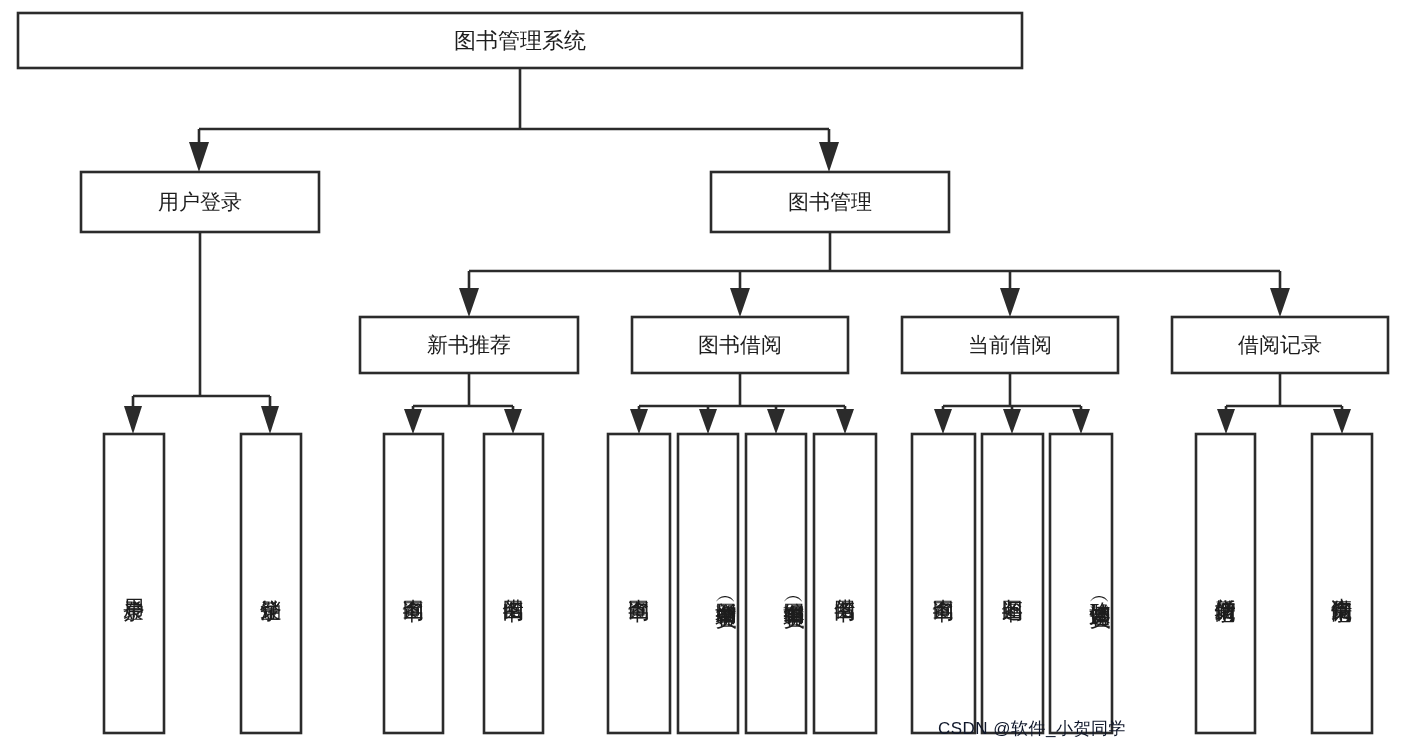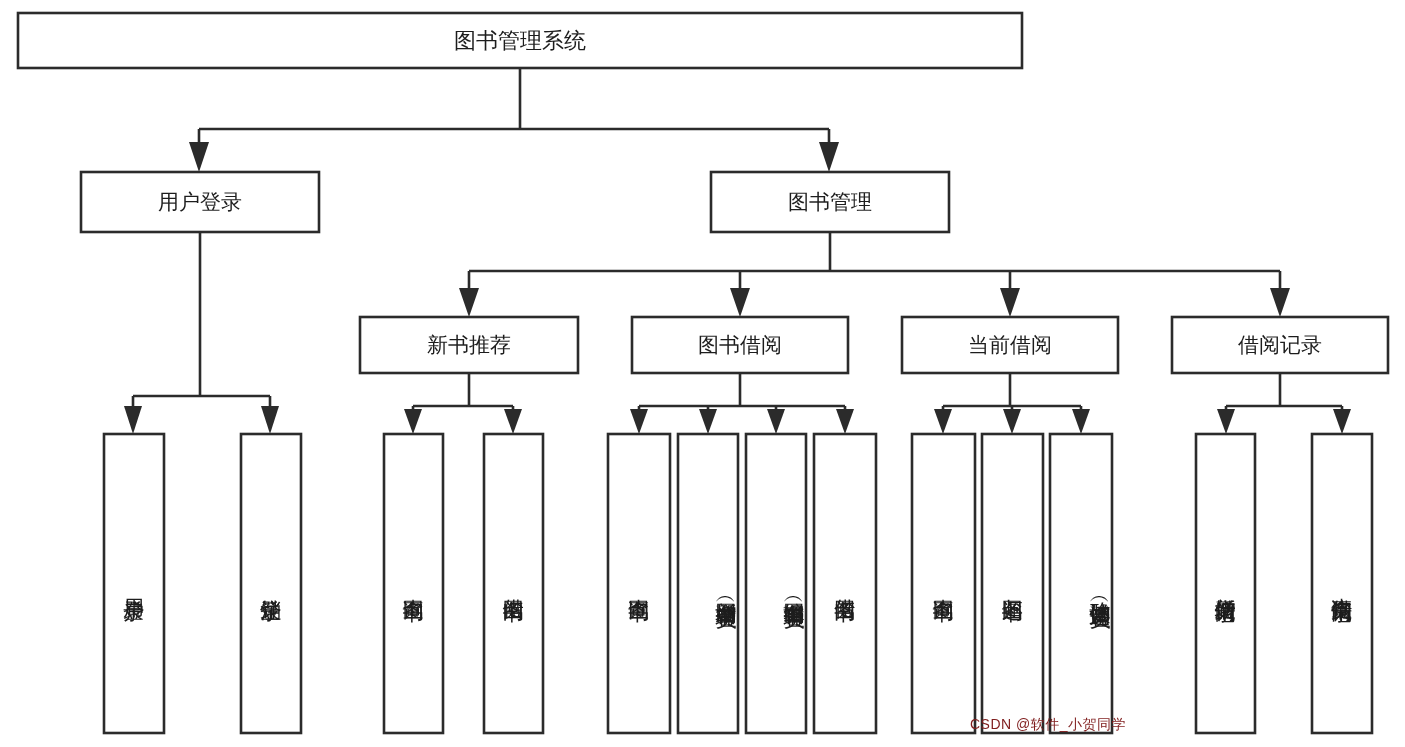--- a/index.html
+++ b/index.html
@@ -66,24 +66,24 @@
     font-size: 21px;
     line-height: 1.12;
     letter-spacing: 1px;
     color: #1d1d1d;
     white-space: nowrap;
     pointer-events: none;
   }
   .watermark {
     position: absolute;
     right: 8px;
-    bottom: 13px;
-    font-family: "Liberation Sans", "DejaVu Sans", sans-serif;
-    font-size: 14px;
-    color: #7f1d1d;
+    bottom: 7px;
+    font-family: "Liberation Sans", "DejaVu Sans", sans-serif;
+    font-size: 17px;
+    color: #0f172a;
     letter-spacing: 0.5px;
     white-space: nowrap;
   }
 </style>
 </head>
 <body>
 
 <div id="diagram-root">
 
   <svg class="diagram-canvas" viewBox="0 0 1405 747" xmlns="http://www.w3.org/2000/svg">

